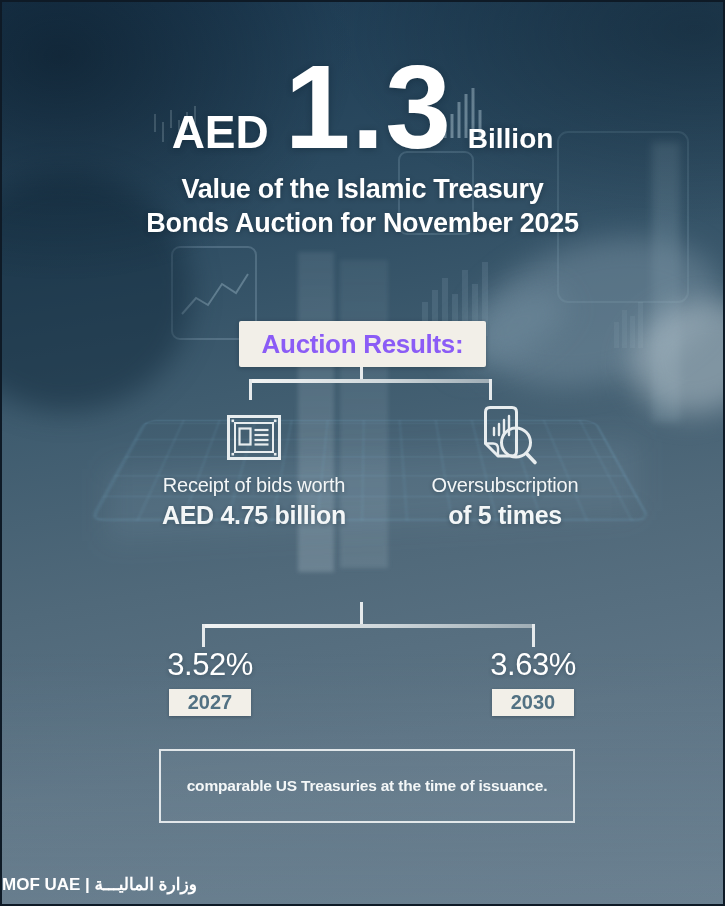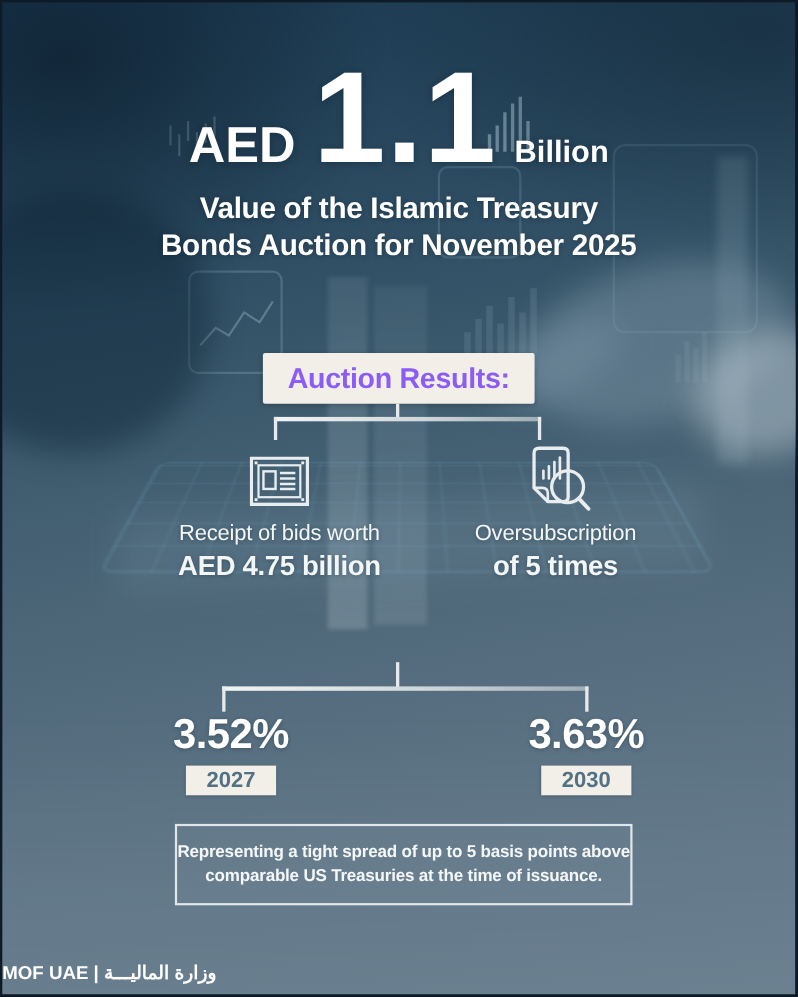--- a/index.html
+++ b/index.html
@@ -60,21 +60,21 @@
 
   .stat { position: absolute; width: 230px; text-align: center; color: #f3f6f7; text-shadow: 0 1px 4px rgba(10,25,38,0.3); }
   #stat-bids { left: 137px; top: 472px; }
   #stat-over { left: 388px; top: 472px; }
   .stat .l1 { font-size: 20px; font-weight: 500; letter-spacing: -0.2px; }
   .stat .l2 { font-size: 25px; font-weight: 800; margin-top: 4px; letter-spacing: -0.3px; }
 
   .ycol { position: absolute; width: 170px; text-align: center; top: 645px; }
   #ycol-left  { left: 123px; }
   #ycol-right { left: 446px; }
-  .yrate { color: #ffffff; font-size: 38px; font-weight: 700; letter-spacing: -0.5px; text-shadow: 0 1px 4px rgba(10,25,38,0.3); }
+  .yrate { color: #ffffff; font-size: 31px; font-weight: 400; letter-spacing: -0.5px; text-shadow: 0 1px 4px rgba(10,25,38,0.3); }
   .ybadge { display: inline-block; margin-top: 6px; background: #f2efe8; color: #527183; font-size: 20px; font-weight: 800; width: 82px; padding: 2px 13px; box-shadow: 0 1px 3px rgba(10,20,30,0.3); }
 
   #footnote { position: absolute; left: 157px; top: 747px; width: 416px; height: 74px; border: 2px solid rgba(243,246,247,0.88); background: rgba(255,255,255,0.03); display: flex; flex-direction: column; align-items: center; justify-content: center; gap: 4px; color: #f4f7f8; font-size: 15.5px; font-weight: 600; letter-spacing: -0.2px; white-space: nowrap; }
 
   #footer { position: absolute; left: 0; right: 0; top: 844px; text-align: left; color: #ffffff; font-size: 17px; font-weight: 800; margin-top: 28px; }
 </style>
 </head>
 <body>
 
 <div id="canvas">
@@ -131,21 +131,21 @@
           <rect x="636" y="300" width="5" height="46"></rect>
       </g>
     </svg>
     <div class="bg-layer vignette"></div>
   </div>
 
   <div class="content">
 
     <div class="headline">
       <span class="cur">AED</span>
-      <span class="amt">1.1</span>
+      <span class="amt">1.3</span>
       <span class="unit">Billion</span>
     </div>
 
     <div class="subtitle">
       <div>Value of the Islamic Treasury</div>
       <div>Bonds Auction for November 2025</div>
     </div>
 
     <div class="panel" id="auction-heading">Auction Results:</div>
 
@@ -205,20 +205,19 @@
       <div class="yrate">3.52%</div>
       <div class="ybadge">2027</div>
     </div>
 
     <div class="ycol" id="ycol-right">
       <div class="yrate">3.63%</div>
       <div class="ybadge">2030</div>
     </div>
 
     <div id="footnote">
-      <div>Representing a tight spread of up to 5 basis points above</div>
       <div>comparable US Treasuries at the time of issuance.</div>
     </div>
 
     <div id="footer">MOF UAE | وزارة الماليـــة</div>
 
   </div>
 </div>
 
 </body></html>

